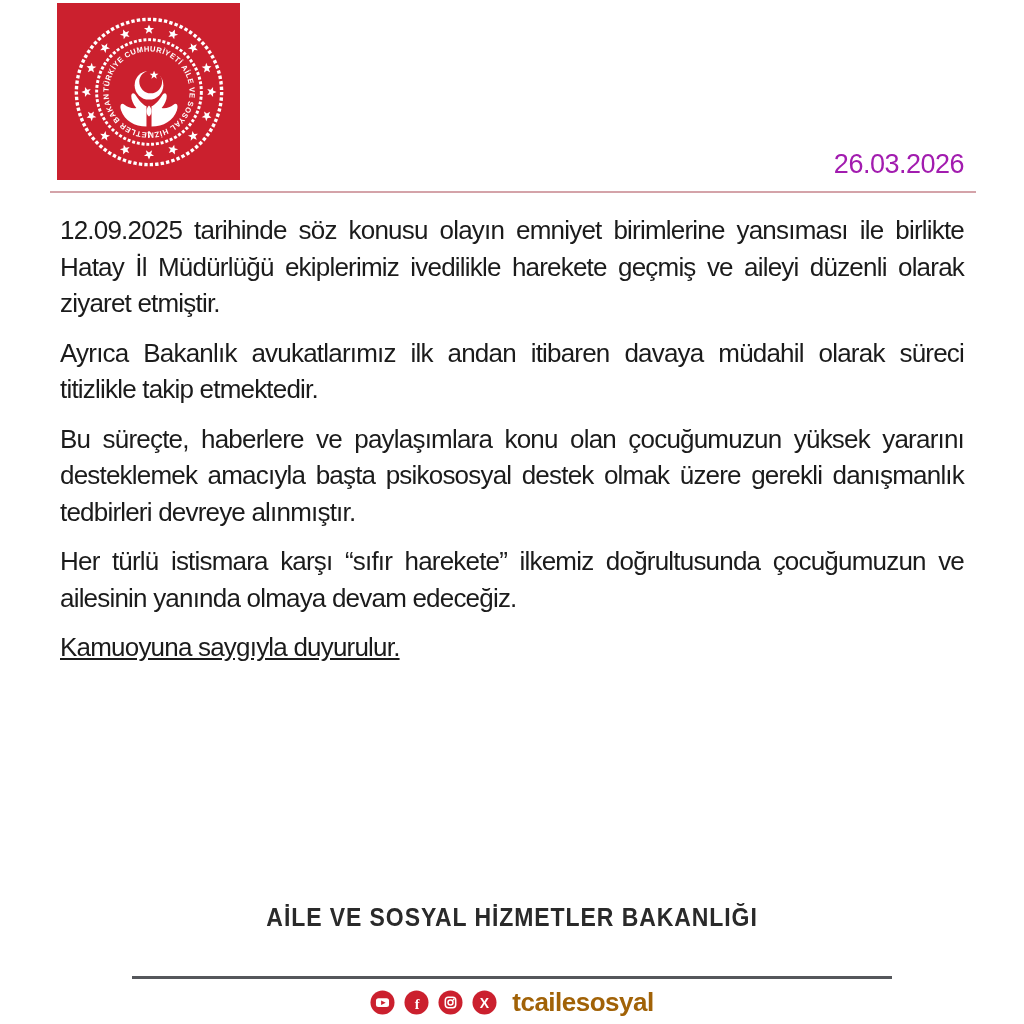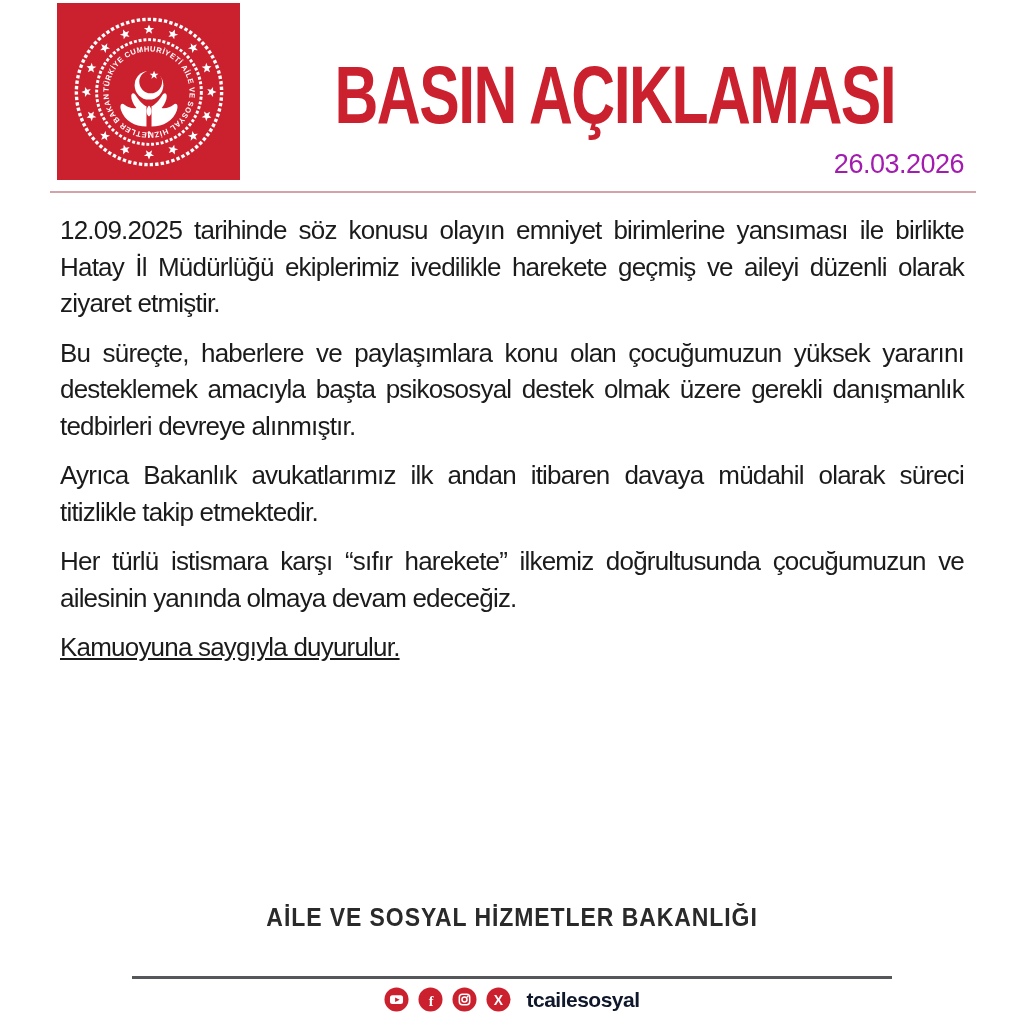--- a/index.html
+++ b/index.html
@@ -20,21 +20,21 @@
   .content p.bold { font-weight:bold; letter-spacing:-1.1px; }
   .content p.gap-top { margin-top:12px; }
   .content p.last { text-align:left;text-decoration:underline; }
 
   
   .ministry-name { position:absolute; left:0; top:903px; width:1024px; text-align:center; }
   .ministry-name span { display:inline-block; font-size:25px; font-weight:bold; color:#2a2a2a; letter-spacing:1px; transform:scaleX(0.92); white-space:nowrap; }
   .footer-rule { position:absolute; left:132px; top:976px; width:760px; height:3px; background:#55575b; }
   .social-row { position:absolute; left:0; top:987px; width:1024px; display:flex; align-items:center; justify-content:center; gap:9px; }
   .social-row svg { display:block; }
-  .social-handle { font-size:21px; font-weight:bold; color:#0f172a; margin-left:6px; letter-spacing:-0.5px; }
+  .social-handle { font-size:26px; font-weight:bold; color:#a16207; margin-left:6px; letter-spacing:-0.5px; }
 </style>
 </head>
 <body>
 
 <div class="page">
 
   <div class="logo-box">
     <svg width="152" height="152" viewBox="0 0 180 180">
       <defs>
         <path id="star5" d="M0,-6 L1.76,-1.85 L6,-1.85 L2.6,0.9 L3.7,5 L0,2.4 L-3.7,5 L-2.6,0.9 L-6,-1.85 L-1.76,-1.85 Z" fill="#ffffff"></path>
@@ -75,32 +75,29 @@
       </g>
 
       <g>
         <path d="M87,131 C73,131 61,124 57,112 C55,106 57,102 61,105 C65,108 70,110 75,109 C71,104 69,99 69,95 C69,91 72,90 74.5,94 C78,100 83,105 87,107 Z" fill="#ffffff"></path>
         <path d="M87,131 C73,131 61,124 57,112 C55,106 57,102 61,105 C65,108 70,110 75,109 C71,104 69,99 69,95 C69,91 72,90 74.5,94 C78,100 83,105 87,107 Z" fill="#ffffff" transform="matrix(-1,0,0,1,180,0)"></path>
         <path d="M90,106 C86,110 86,116 90,119 C94,116 94,110 90,106 Z" fill="#ffffff"></path>
       </g>
     </svg>
   </div>
 
-  <div class="title-wrap">
-    <div class="title">BASIN AÇIKLAMASI</div>
-  </div>
 
   <div class="date">26.03.2026</div>
 
   <div class="header-rule"></div>
 
   <div class="content">
     <p>12.09.2025 tarihinde söz konusu olayın emniyet birimlerine yansıması ile birlikte Hatay İl Müdürlüğü ekiplerimiz ivedilikle harekete geçmiş ve aileyi düzenli olarak ziyaret etmiştir.</p>
+    <p>Ayrıca Bakanlık avukatlarımız ilk andan itibaren davaya müdahil olarak süreci titizlikle takip etmektedir.</p>
     <p>Bu süreçte, haberlere ve paylaşımlara konu olan çocuğumuzun yüksek yararını desteklemek amacıyla başta psikososyal destek olmak üzere gerekli danışmanlık tedbirleri devreye alınmıştır.</p>
-    <p>Ayrıca Bakanlık avukatlarımız ilk andan itibaren davaya müdahil olarak süreci titizlikle takip etmektedir.</p>
     <p>Her türlü istismara karşı “sıfır harekete” ilkemiz doğrultusunda çocuğumuzun ve ailesinin yanında olmaya devam edeceğiz.</p>
     <p class="gap-top last">Kamuoyuna saygıyla duyurulur.</p>
   </div>
 
   <div class="ministry-name">
     <span>AİLE VE SOSYAL HİZMETLER BAKANLIĞI</span>
   </div>
   <div class="footer-rule"></div>
 
   <div class="social-row">

